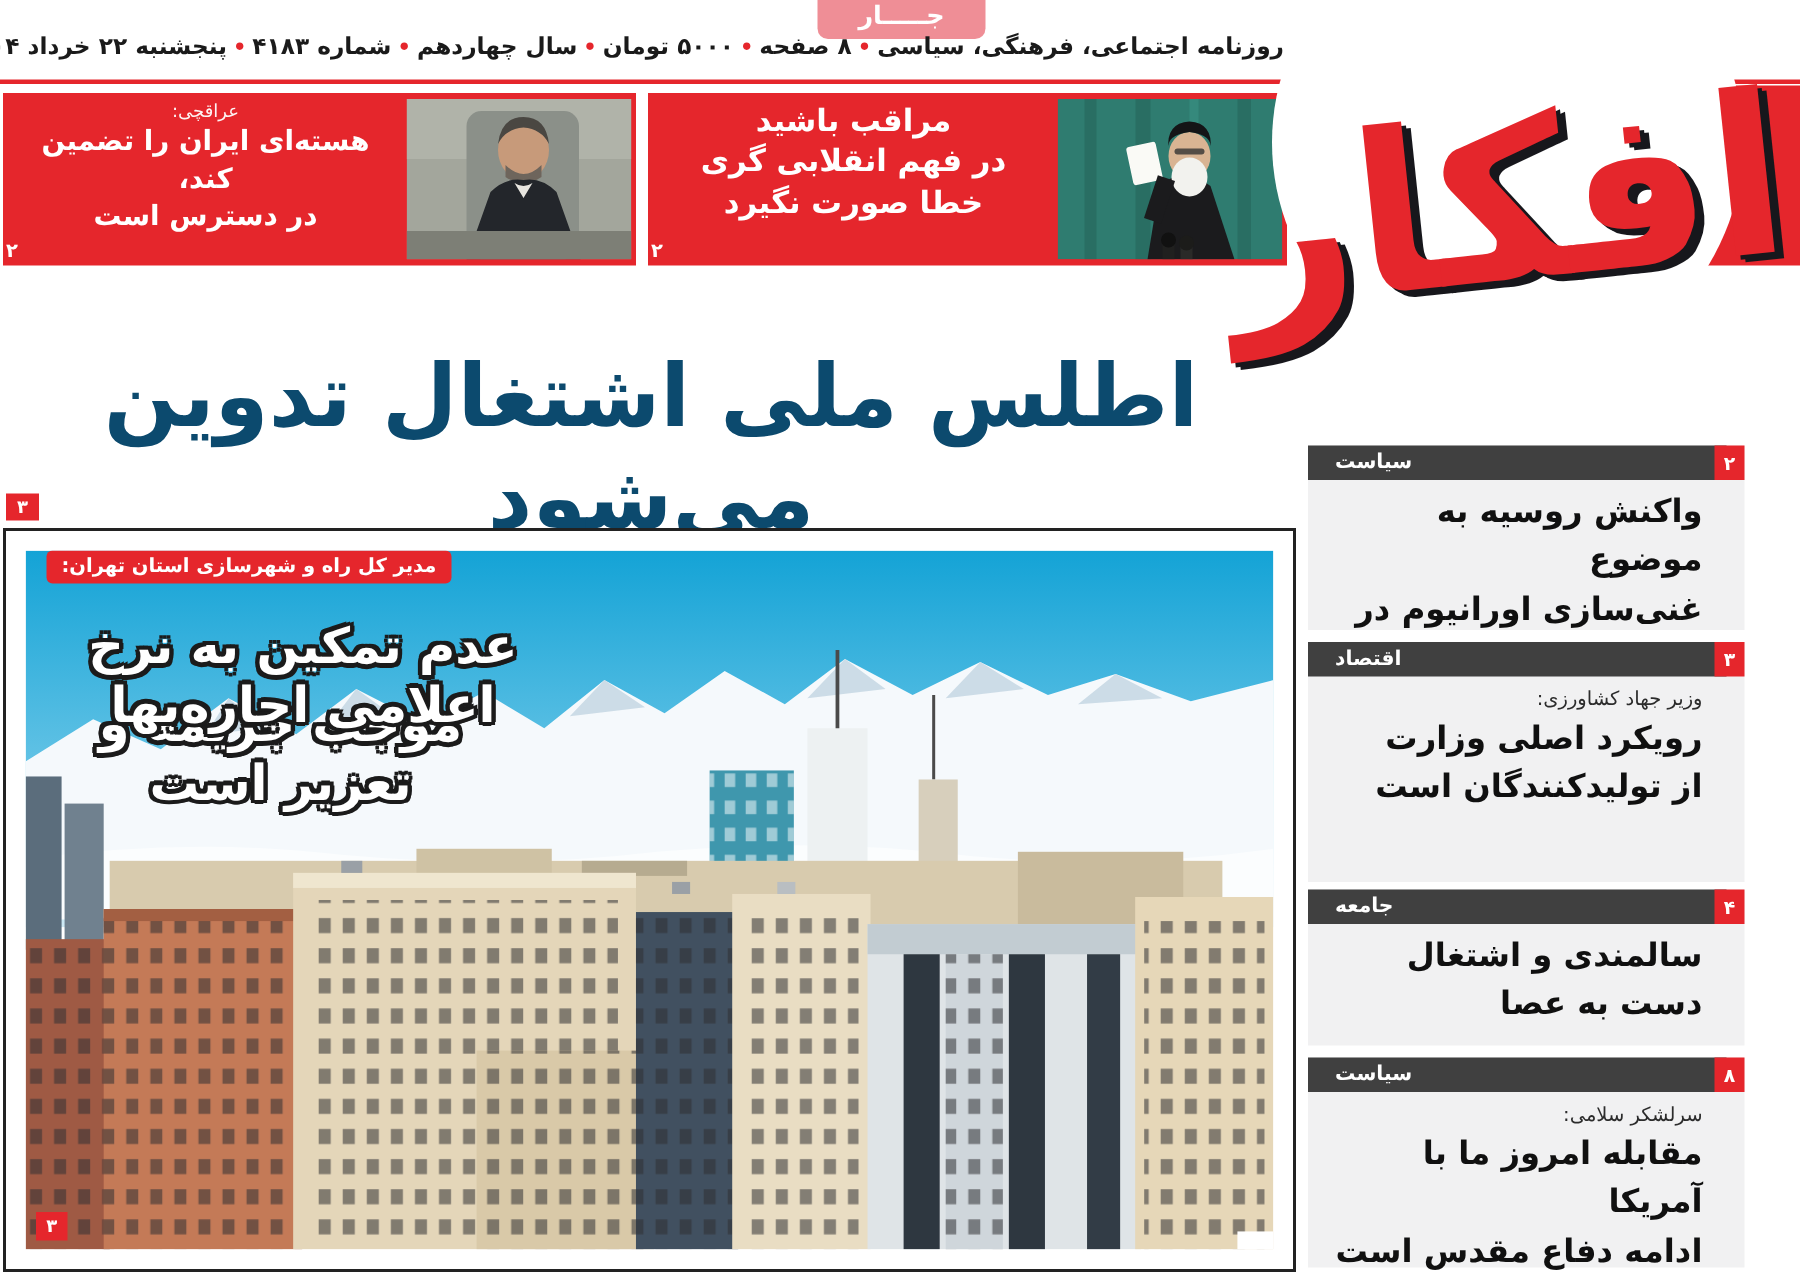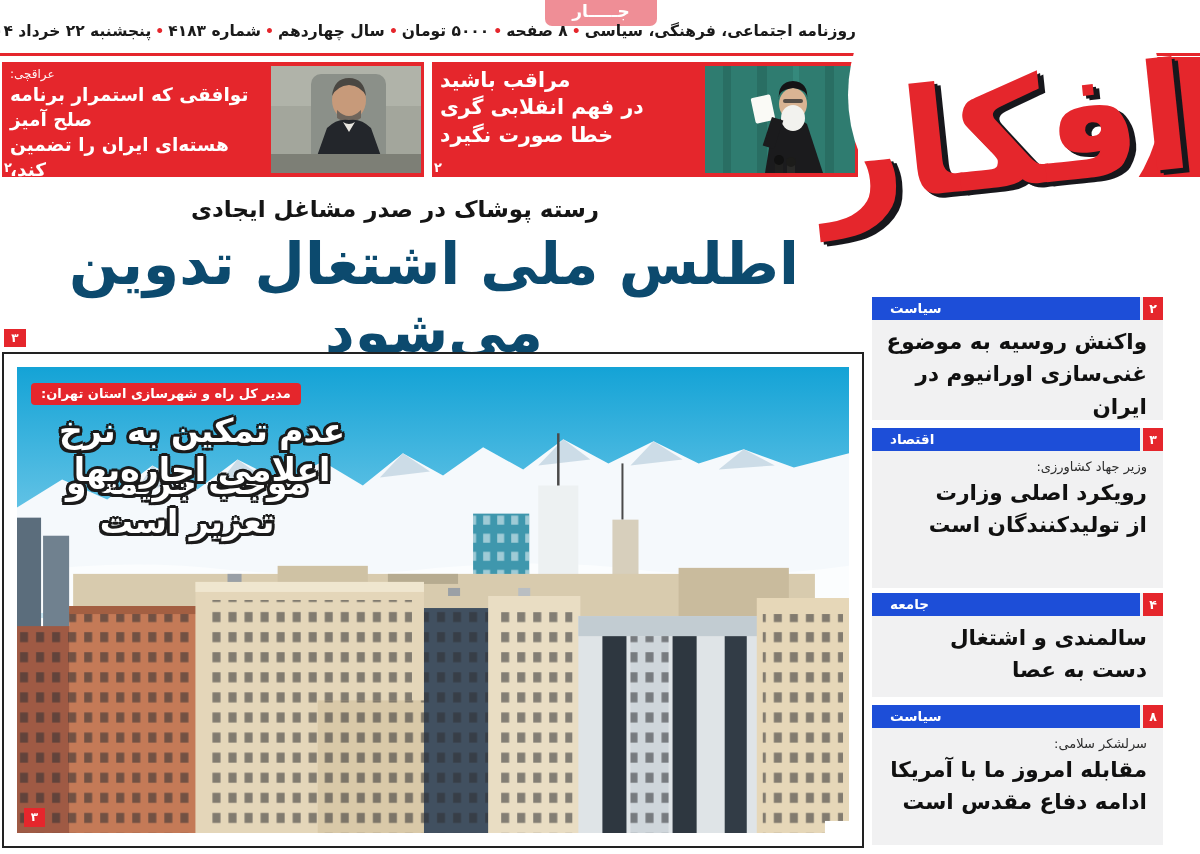--- a/index.html
+++ b/index.html
@@ -29,59 +29,59 @@
              font-size:148px;line-height:250px;font-weight:bold;color:#e5262c;
              transform:rotate(-6deg);
              text-shadow:6px 5px 0 #17171c, 3px 3px 0 #17171c;}
 
   
   .banner{top:62px;height:115px;background:#e5262c;z-index:0;}
   #banner-left{left:2px;width:422px;}
   #banner-right{left:432px;width:426px;}
   .banner .photo{position:absolute;right:3px;top:4px;bottom:4px;width:150px;overflow:hidden;}
   .banner .txt{position:absolute;right:160px;left:8px;top:5px;bottom:3px;color:#fff;
-               text-align:left;}
+               text-align:center;}
   .banner .kicker{font-size:12px;color:#fff;opacity:.95;margin-bottom:2px;}
   .banner .h{font-weight:bold;line-height:1.35;}
   #banner-left .h{font-size:18.5px;}
   #banner-right .h{font-size:20.5px;line-height:1.33;}
   .banner .pg{position:absolute;left:2px;bottom:2px;font-size:13px;color:#fff;font-weight:bold;}
 
   
   #lead-kicker{left:0;top:196px;width:790px;text-align:center;font-size:23px;
                font-weight:bold;color:#151515;}
   #lead-headline{left:0;top:230px;width:868px;text-align:center;font-size:58px;
                  font-weight:bold;color:#0c4a6e;letter-spacing:-1px;}
   .pagebox{background:#e5262c;color:#fff;font-size:12px;font-weight:bold;
            text-align:center;z-index:4;}
   #lead-page{left:4px;top:329px;width:22px;height:18px;line-height:18px;}
 
   
   #photo-card{left:2px;top:352px;width:858px;height:492px;border:2px solid #222;
               background:#fff;}
   #photo-inner{position:absolute;left:13px;top:13px;right:13px;bottom:13px;overflow:hidden;}
   #photo-inner svg{display:block;width:100%;height:100%;}
-  #photo-kicker{position:absolute;left:14px;top:16px;background:#e5262c;color:#fff;
+  #photo-kicker{position:absolute;left:14px;top:0;background:#e5262c;color:#fff;
                 font-size:13px;font-weight:bold;padding:3px 10px 4px;border-radius:4px;}
   .photo-h{position:absolute;color:#fff;font-weight:bold;
            text-shadow:2.5px 2.5px 0 #1b1b1b,-2.5px 2.5px 0 #1b1b1b,
                        2.5px -2.5px 0 #1b1b1b,-2.5px -2.5px 0 #1b1b1b,
                        0 3px 0 #1b1b1b,0 -3px 0 #1b1b1b,3px 0 0 #1b1b1b,-3px 0 0 #1b1b1b;}
   #photo-h1{left:0;top:44px;width:370px;text-align:center;font-size:33px;}
   #photo-h2{left:20px;top:96px;width:300px;text-align:center;font-size:33px;}
   #photo-page{left:7px;bottom:6px;width:21px;height:19px;line-height:19px;position:absolute;}
 
   
   .card{position:absolute;left:872px;width:291px;background:#f1f1f2;}
-  .card .hdr{position:absolute;left:0;top:0;width:268px;height:23px;background:#1d4ed8;}
+  .card .hdr{position:absolute;left:0;top:0;width:268px;height:23px;background:#404040;padding-left:11px;}
   .card .hdr .lbl{position:absolute;left:18px;top:3px;color:#fff;font-size:13.5px;
                   font-weight:bold;}
   .card .num{position:absolute;left:271px;top:0;width:20px;height:23px;line-height:23px;
              background:#e5262c;color:#fff;font-size:12.5px;font-weight:bold;text-align:center;}
-  .card .body{position:absolute;left:0;right:0;top:23px;bottom:0;padding:6px 16px 0 8px;
+  .card .body{position:absolute;left:0;right:0;top:23px;bottom:0;padding:6px 28px 0 8px;
               text-align:right;}
   .card .ck{font-size:13px;color:#2c2c2c;margin:2px 0 3px;}
   .card .hl{font-size:21.5px;font-weight:bold;color:#101010;line-height:1.5;}
   #card-1{top:297px;height:123px;}
   #card-2{top:428px;height:160px;}
   #card-3{top:593px;height:104px;}
   #card-4{top:705px;height:140px;}
 </style>
 </head>
 <body>
@@ -114,21 +114,20 @@
         <ellipse cx="78" cy="34" rx="17" ry="20" fill="#c79a7a"></ellipse>
         <path d="M61,30 Q63,12 78,12 Q93,12 95,30 Q90,20 78,19 Q66,20 61,30Z" fill="#4a4742"></path>
         <path d="M66,44 Q78,56 90,44 L90,52 Q78,60 66,52Z" fill="#6e655c"></path>
         <path d="M40,107 L56,62 Q66,52 78,54 Q90,52 100,62 L116,107Z" fill="#23262b"></path>
         <path d="M72,56 L78,66 L84,56 Q78,60 72,56Z" fill="#e8e6e0"></path>
         <rect x="0" y="88" width="150" height="19" fill="#7d7f76"></rect>
       </svg>
     </div>
     <div class="txt rtl">
       <div class="kicker">عراقچی:</div>
-      <div class="h">توافقی که استمرار برنامه صلح آمیز</div>
       <div class="h">هسته‌ای ایران را تضمین کند،</div>
       <div class="h">در دسترس است</div>
     </div>
     <div class="pg">۲</div>
   </div>
 
   <div class="abs banner" id="banner-right">
     <div class="photo">
       <svg viewBox="0 0 150 107" preserveAspectRatio="none">
         <rect width="150" height="107" fill="#2f7c70"></rect>
@@ -150,21 +149,20 @@
       </svg>
     </div>
     <div class="txt rtl">
       <div class="h">مراقب باشید</div>
       <div class="h">در فهم انقلابی گری</div>
       <div class="h">خطا صورت نگیرد</div>
     </div>
     <div class="pg">۲</div>
   </div>
 
-  <div class="abs rtl" id="lead-kicker">رسته پوشاک در صدر مشاغل ایجادی</div>
   <div class="abs rtl" id="lead-headline">اطلس ملی اشتغال تدوین می‌شود</div>
   <div class="abs pagebox" id="lead-page">۳</div>
 
   <div class="abs" id="photo-card">
     <div id="photo-inner">
       <svg viewBox="0 0 830 464" preserveAspectRatio="none">
         <defs>
           <linearGradient id="sky" x1="0" y1="0" x2="0" y2="1">
             <stop offset="0" stop-color="#14a3d6"></stop>
             <stop offset=".6" stop-color="#66c4e6"></stop>

